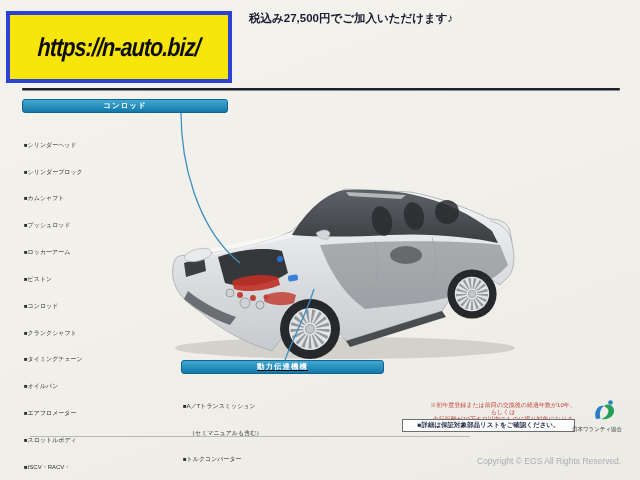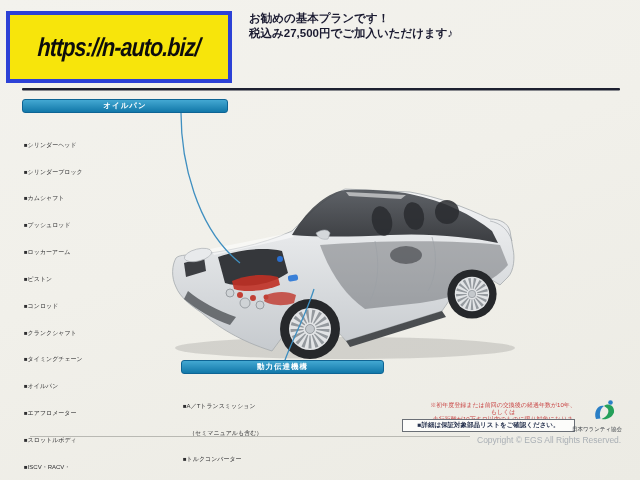--- a/index.html
+++ b/index.html
@@ -15,63 +15,62 @@
   
   .intro{position:absolute;left:249px;top:11px;width:384px;
          font-size:11.5px;line-height:14.6px;font-weight:bold;color:#1a1a30;}
   .intro-line{white-space:nowrap;}
   
   .sec-header{position:absolute;height:14px;border-radius:3px;
               background:linear-gradient(#43a8d2,#1278a9);border:1px solid #0e6494;box-sizing:border-box;
               display:flex;align-items:center;justify-content:center;}
   .sec-header span{color:#fff;font-size:7.5px;font-weight:bold;letter-spacing:1px;white-space:nowrap;}
   .hdr-engine{left:22px;top:99px;width:206px;}
-  .hdr-power{left:181px;top:360px;width:203px;}
+  .hdr-power{left:181px;top:360px;width:203px;text-decoration:underline;}
   
   .parts-list{position:absolute;font-size:6px;line-height:6.7px;color:#2e2e30;white-space:pre;}
   .list-engine{left:24px;top:115px;}
   .list-power{left:183px;top:376px;}
   .part{white-space:pre;}
   
   .car{position:absolute;left:170px;top:145px;width:400px;height:215px;}
   
   .overlay{position:absolute;left:0;top:0;width:640px;height:480px;pointer-events:none;z-index:5;}
   
   .footnote{position:absolute;left:428px;top:402px;width:150px;text-align:center;
             font-size:6px;line-height:7.2px;color:#c84040;}
   .note-box{position:absolute;left:402px;top:419px;width:173px;height:13px;box-sizing:border-box;
             border:1px solid #6a6f76;background:#fcfcfa;
             display:flex;align-items:center;justify-content:center;}
   .note-box span{font-size:6.5px;font-weight:bold;color:#26324e;white-space:nowrap;}
   
   .assoc-logo{position:absolute;left:591px;top:399px;width:26px;height:22px;}
   .assoc-name{position:absolute;left:567px;top:426px;width:60px;text-align:center;
               font-size:5.5px;color:#3a3f45;white-space:nowrap;}
-  .copyright{position:absolute;left:477px;top:435px;font-size:8.5px;color:#a9afb5;white-space:nowrap;}
+  .copyright{position:absolute;left:477px;top:456px;font-size:8.5px;color:#a9afb5;white-space:nowrap;}
 </style>
 </head>
 <body>
 
 <div class="page">
 
   <div class="banner">
     <span class="banner-text">https://n-auto.biz/</span>
   </div>
 
   <div class="intro">
 
-      <div class="intro-line">お勧めの基本プランです！</div>
 
 
       <div class="intro-line">税込み27,500円でご加入いただけます♪</div>
 
     </div>
 
   <div class="sec-header hdr-engine">
-    <span>オイルパン</span>
+    <span>コンロッド</span>
   </div>
   <div class="parts-list list-engine">
     
   
       <div class="part">■シリンダーヘッド</div>
     
       <div class="part">■シリンダーブロック</div>
     
       <div class="part">■カムシャフト</div>
     

